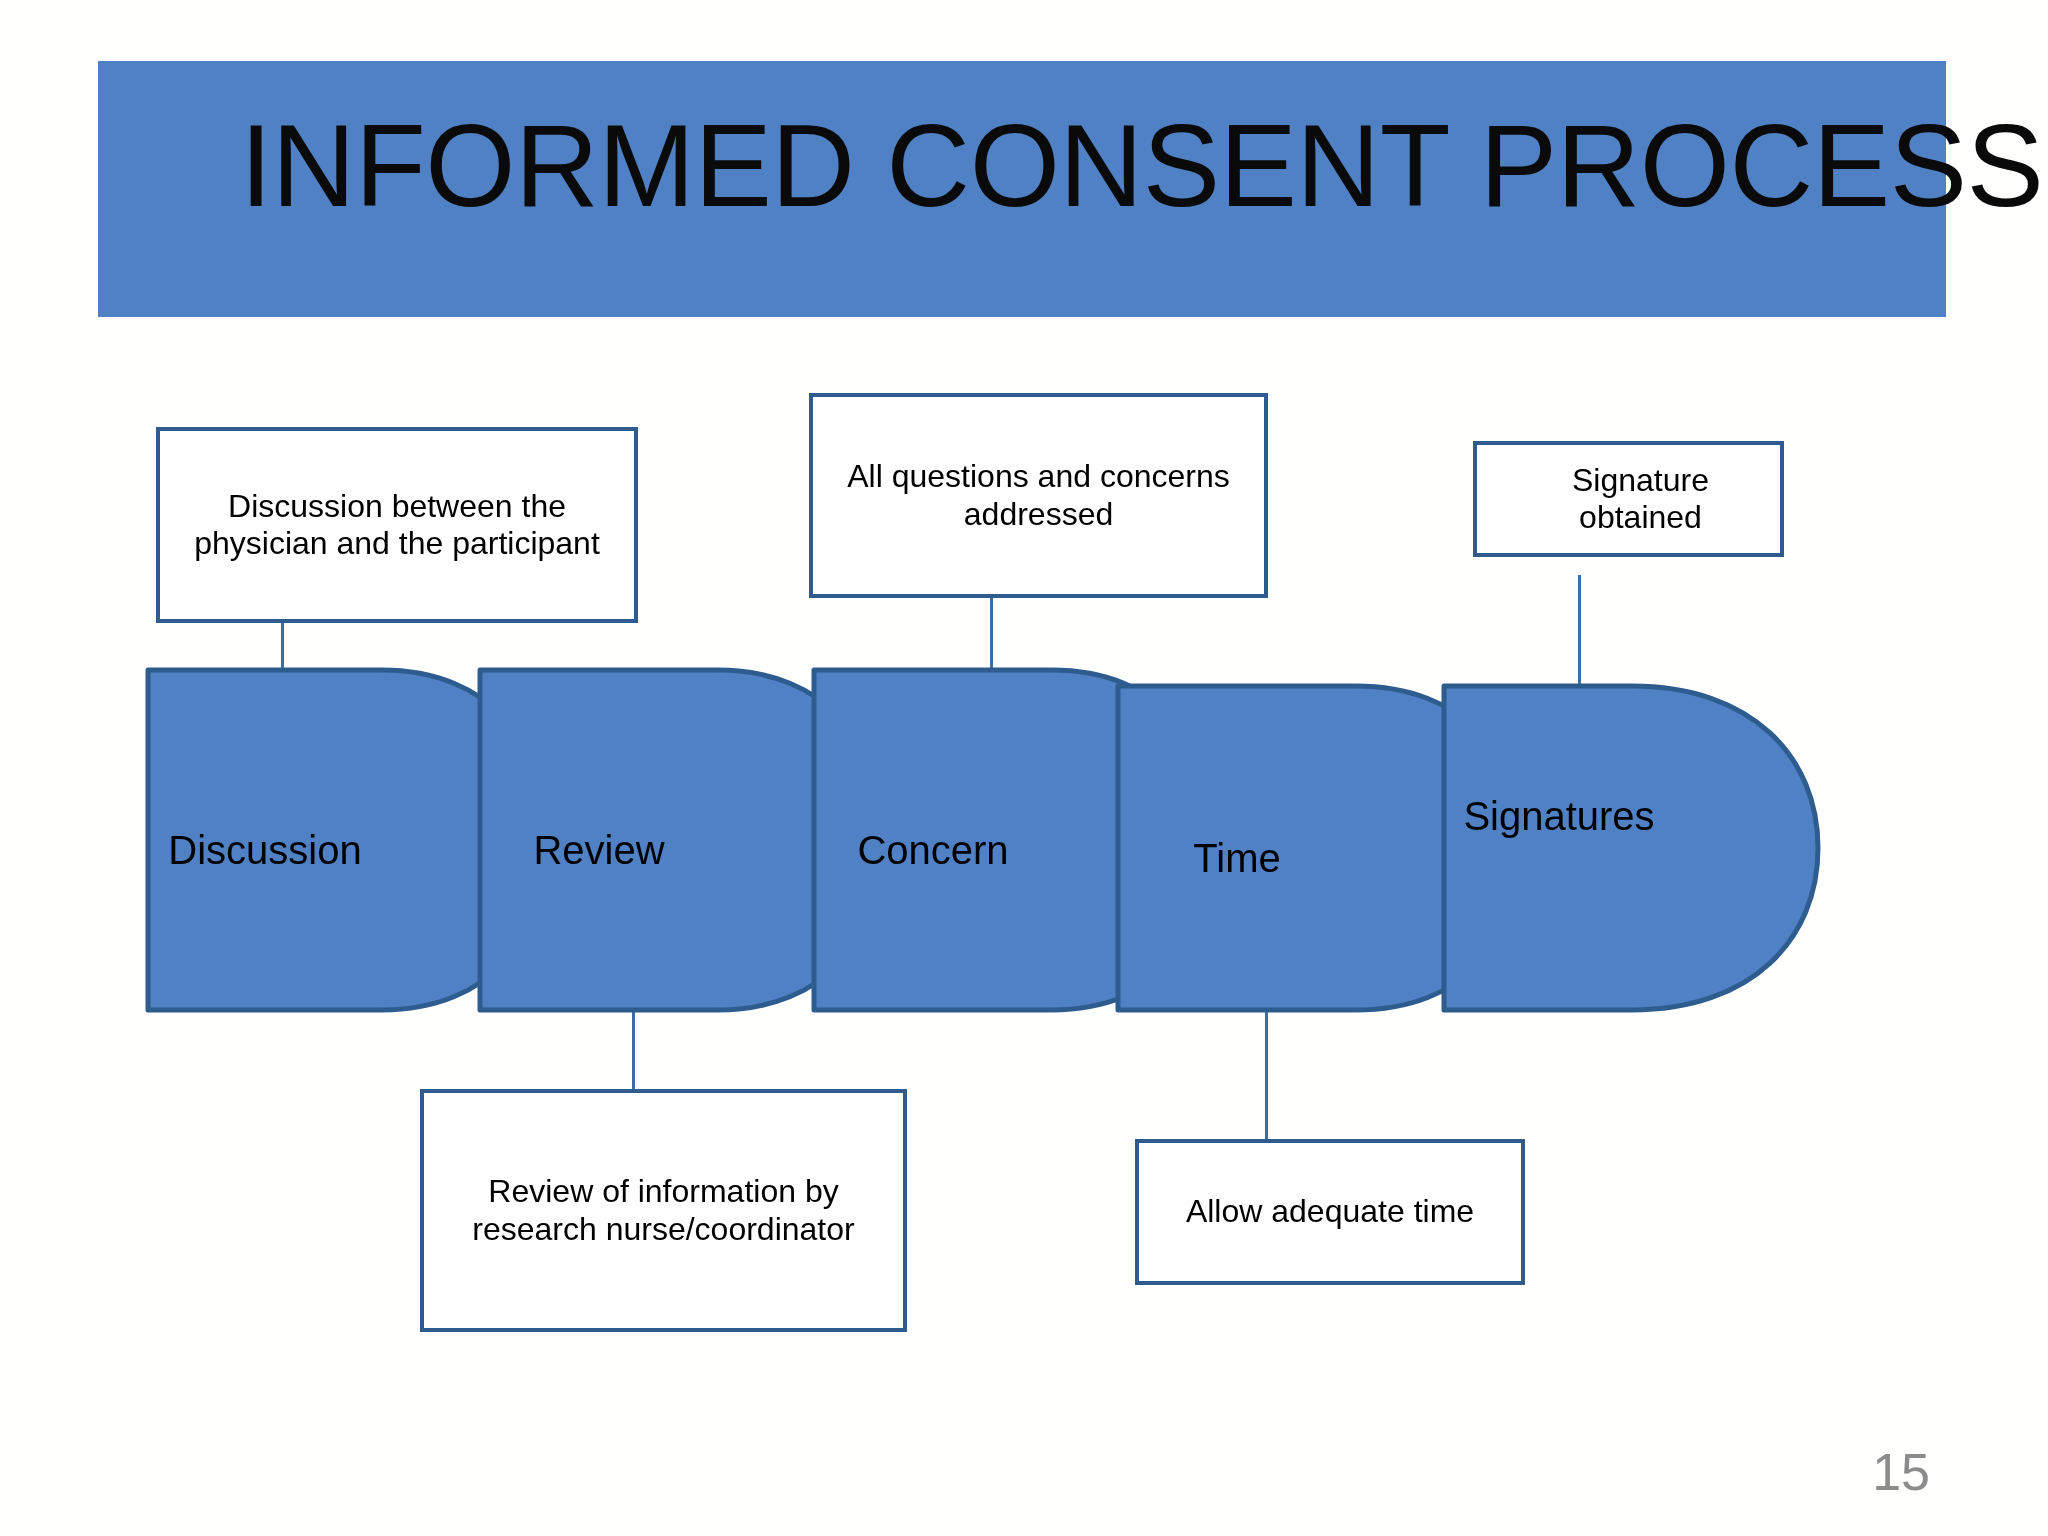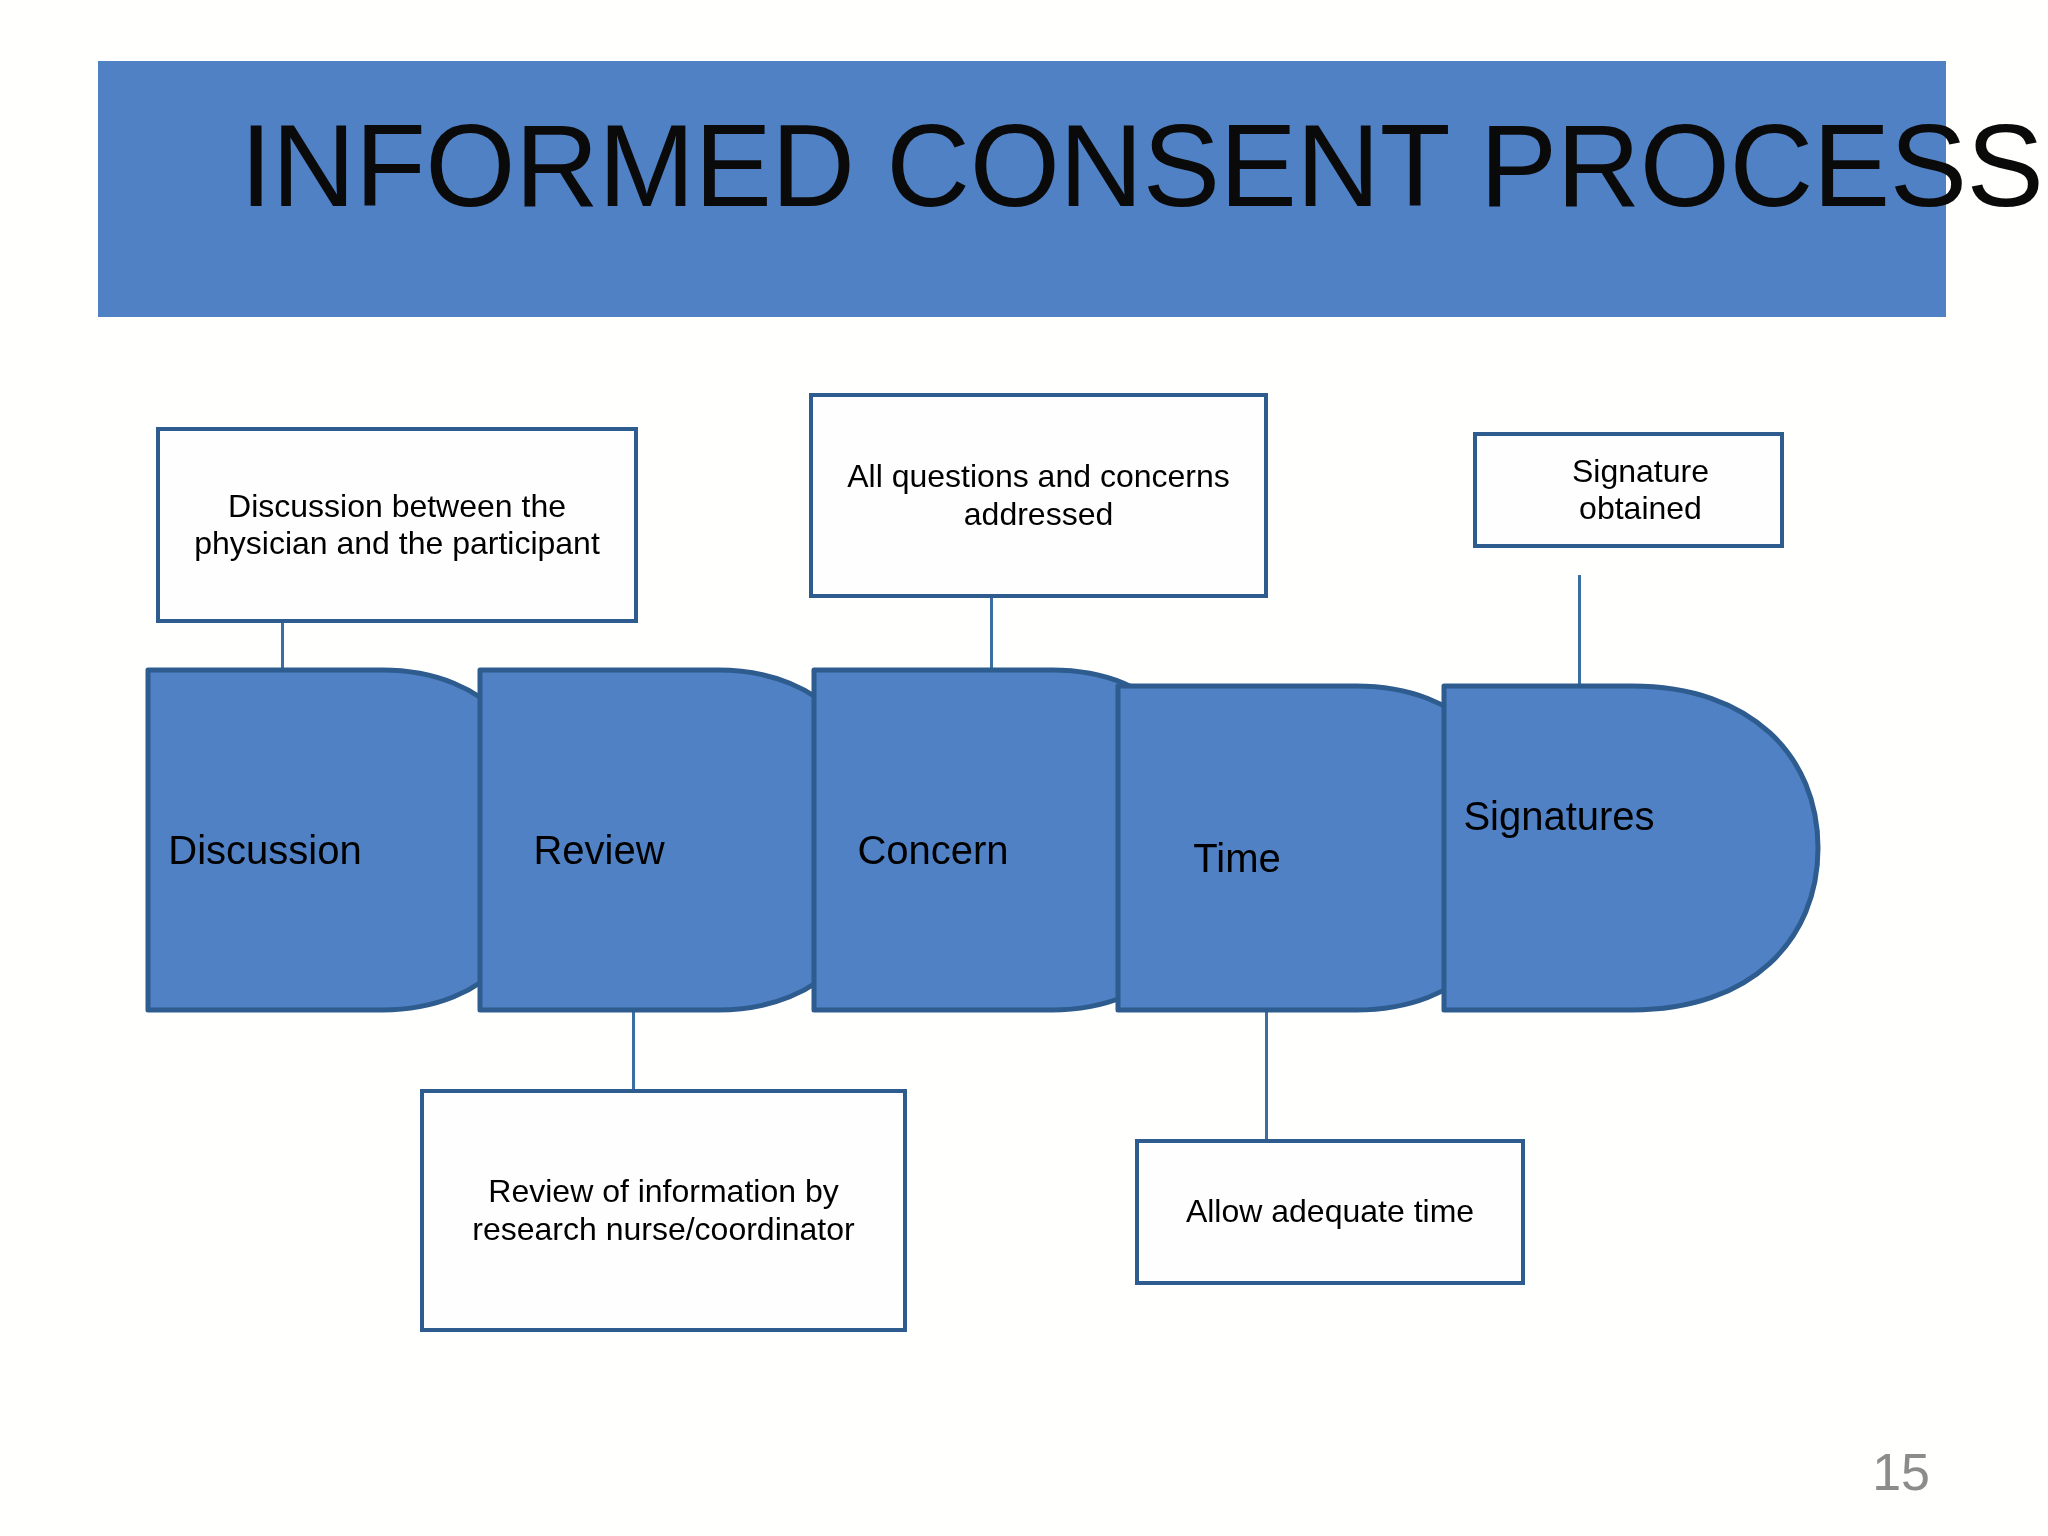--- a/index.html
+++ b/index.html
@@ -131,21 +131,21 @@
   <div class="shape-label" style="left:1444px;top:796px;width:230px;">Signatures</div>
 
   <div class="callout" style="left:156px;top:427px;width:482px;height:196px;">
     <span>Discussion between the physician and the participant</span>
   </div>
 
   <div class="callout" style="left:809px;top:393px;width:459px;height:205px;">
     <span>All questions and concerns addressed</span>
   </div>
 
-  <div class="callout" style="left:1473px;top:432px;width:311px;height:116px;padding-left:32px;">
+  <div class="callout" style="left:1473px;top:441px;width:311px;height:116px;padding-left:32px;">
     <span>Signature obtained</span>
   </div>
 
   <div class="callout" style="left:420px;top:1089px;width:487px;height:243px;align-items:center;">
     <span>Review of information by research nurse/coordinator</span>
   </div>
 
   <div class="callout" style="left:1135px;top:1139px;width:390px;height:146px;">
     <span>Allow adequate time</span>
   </div>

